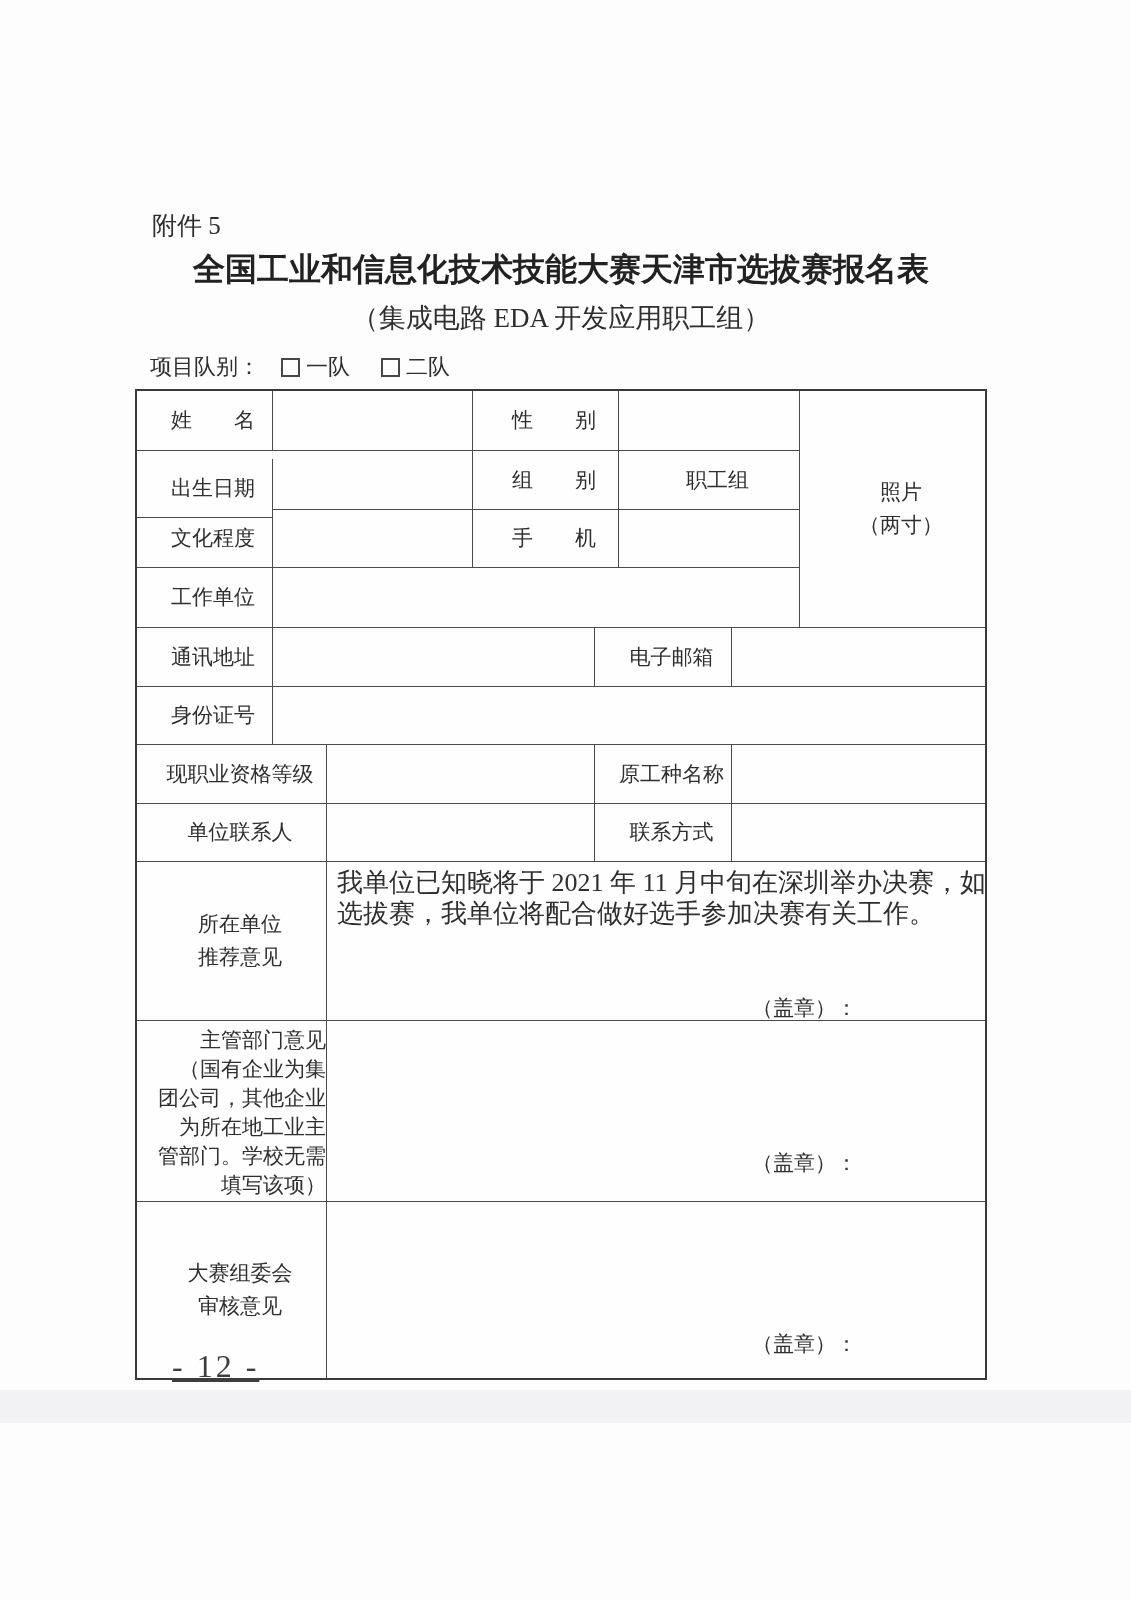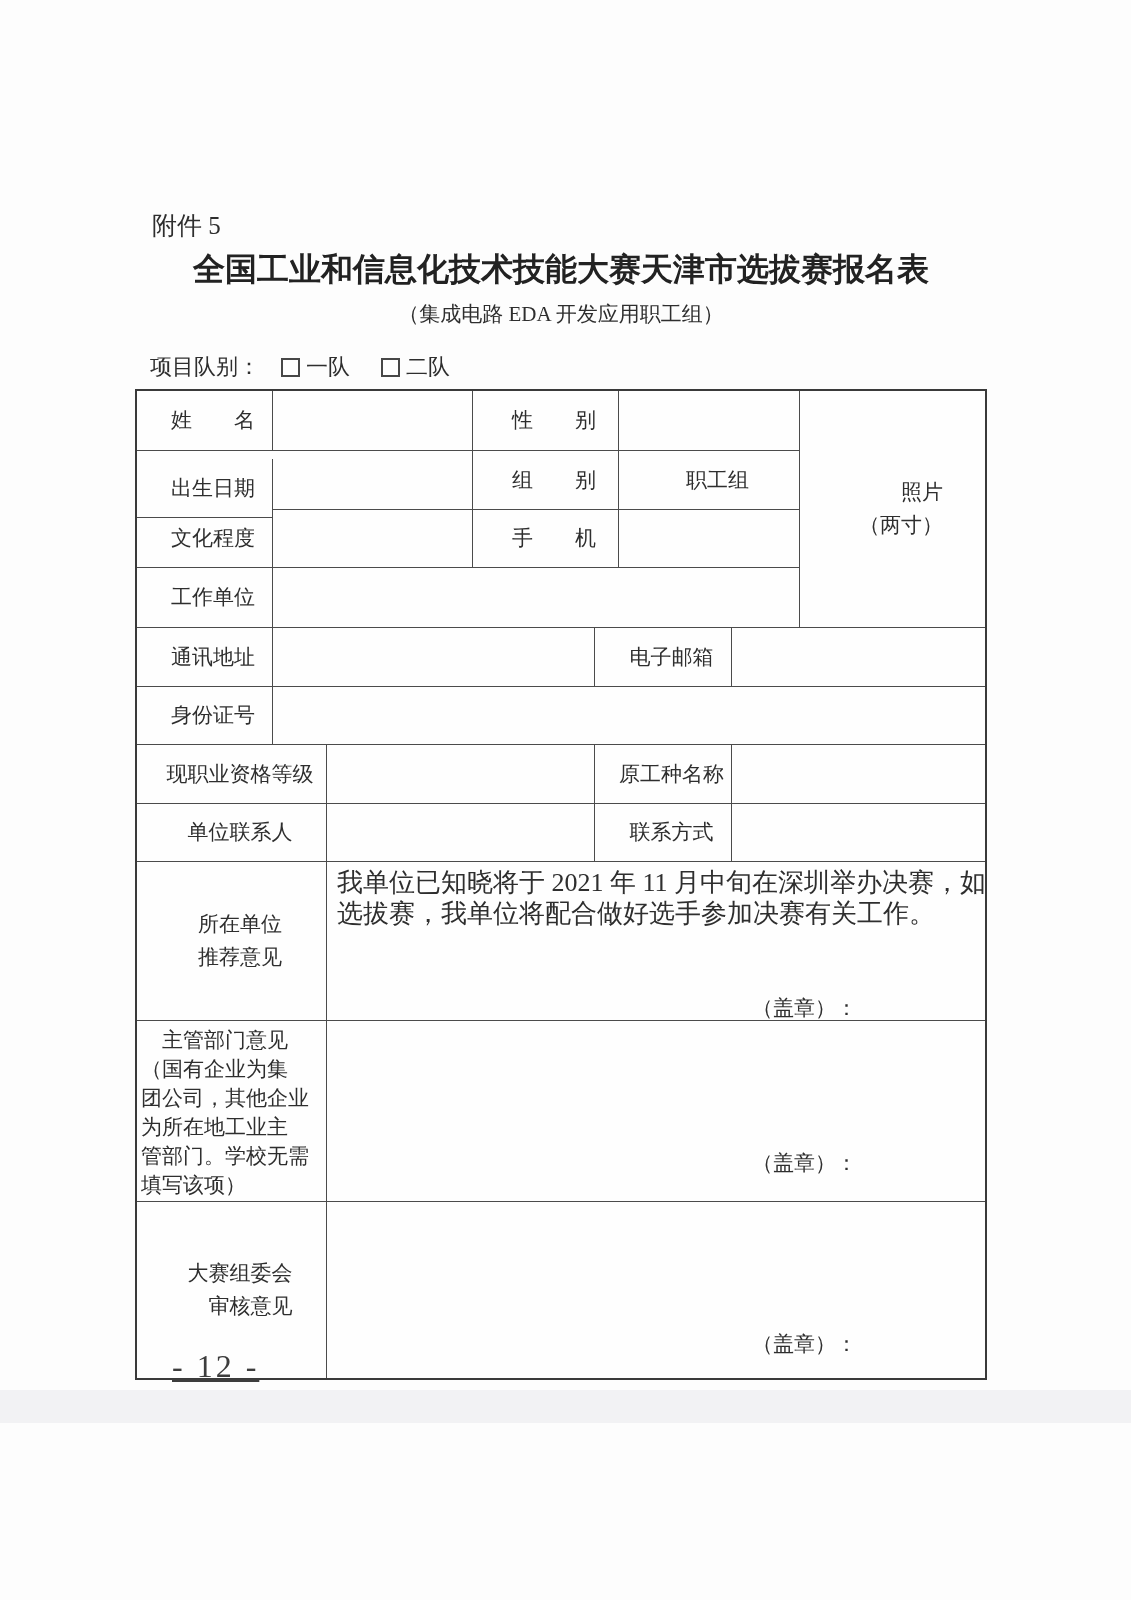--- a/index.html
+++ b/index.html
@@ -8,36 +8,36 @@
     background:#fdfdfd; overflow:hidden;
     font-family:"Liberation Serif","DejaVu Serif",serif;
     color:#2e2e2e;
   }
   .attachment { position:absolute; left:152px; top:209px; font-size:25px; }
   .title {
     position:absolute; left:137px; top:248px; width:848px; margin:0;
     text-align:center; font-size:32px; font-weight:bold; color:#222;
     font-family:"Liberation Serif","DejaVu Serif",serif;
   }
-  .subtitle { position:absolute; left:137px; top:300px; width:848px; text-align:center; font-size:21px; }
+  .subtitle { position:absolute; left:137px; top:300px; width:848px; text-align:center; font-size:27px; }
   .team-row { position:absolute; left:150px; top:352px; font-size:22px; display:flex; align-items:center; }
   .team-opt { display:inline-flex; align-items:center; }
   .cb { display:inline-block; width:15px; height:15px; border:2px solid #474747; margin-right:6px; background:#fefefe; }
 
   .grid {
     position:absolute; left:135px; top:389px; width:848px; height:987px;
     border:2px solid #3a3a3a; background:#fefefe;
   }
   .c { position:absolute; box-sizing:border-box; font-size:21px;
        border-right:1.5px solid #4b4b4b; border-bottom:1.5px solid #4b4b4b; overflow:hidden; }
   .nr { border-right:none; }
   .nb { border-bottom:none; }
   .lbl { display:flex; align-items:center; justify-content:center;
-         text-align:right; white-space:pre-line; line-height:33px;padding-left:17px; }
-  .lbl-left { display:block; text-align:left; padding:5px 0 0 4px;
+         text-align:center; white-space:pre-line; line-height:33px;padding-left:17px; }
+  .lbl-left { display:block; text-align:right; padding:5px 0 0 12px;
               line-height:29px; white-space:pre-line; }
   .rec-text { position:absolute; left:10px; top:5px; line-height:31px;
               white-space:pre; font-size:26px; }
   .seal { position:absolute; left:425px; line-height:31px; white-space:pre-line; font-size:21px; }
 
   .band { position:absolute; left:0; top:1390px; width:1131px; height:33px; background:#f2f2f4; }
   .pagenum { position:absolute; left:172px; top:1348px; font-size:32px; letter-spacing:3px; color:#3d3d3d;text-decoration:underline; }
 </style>
 </head>
 <body>

